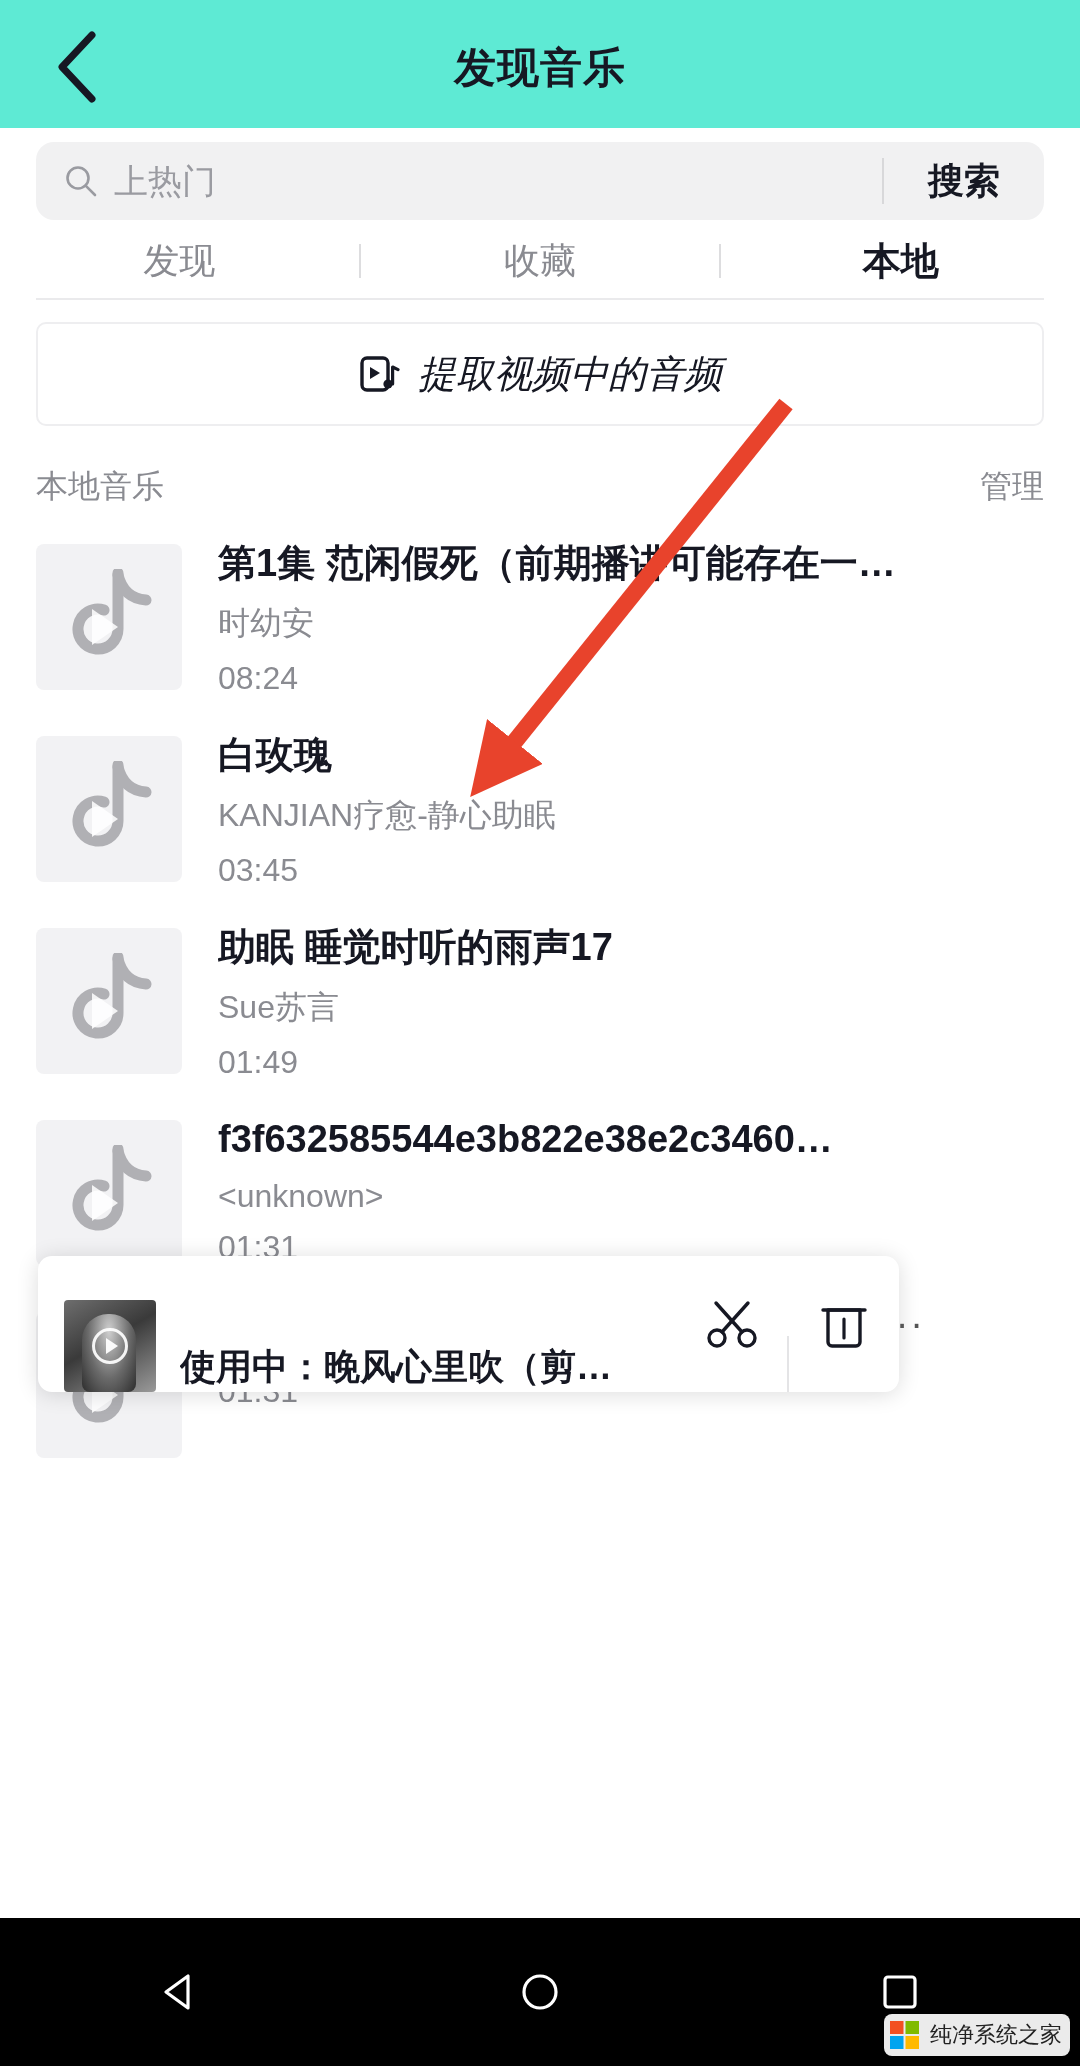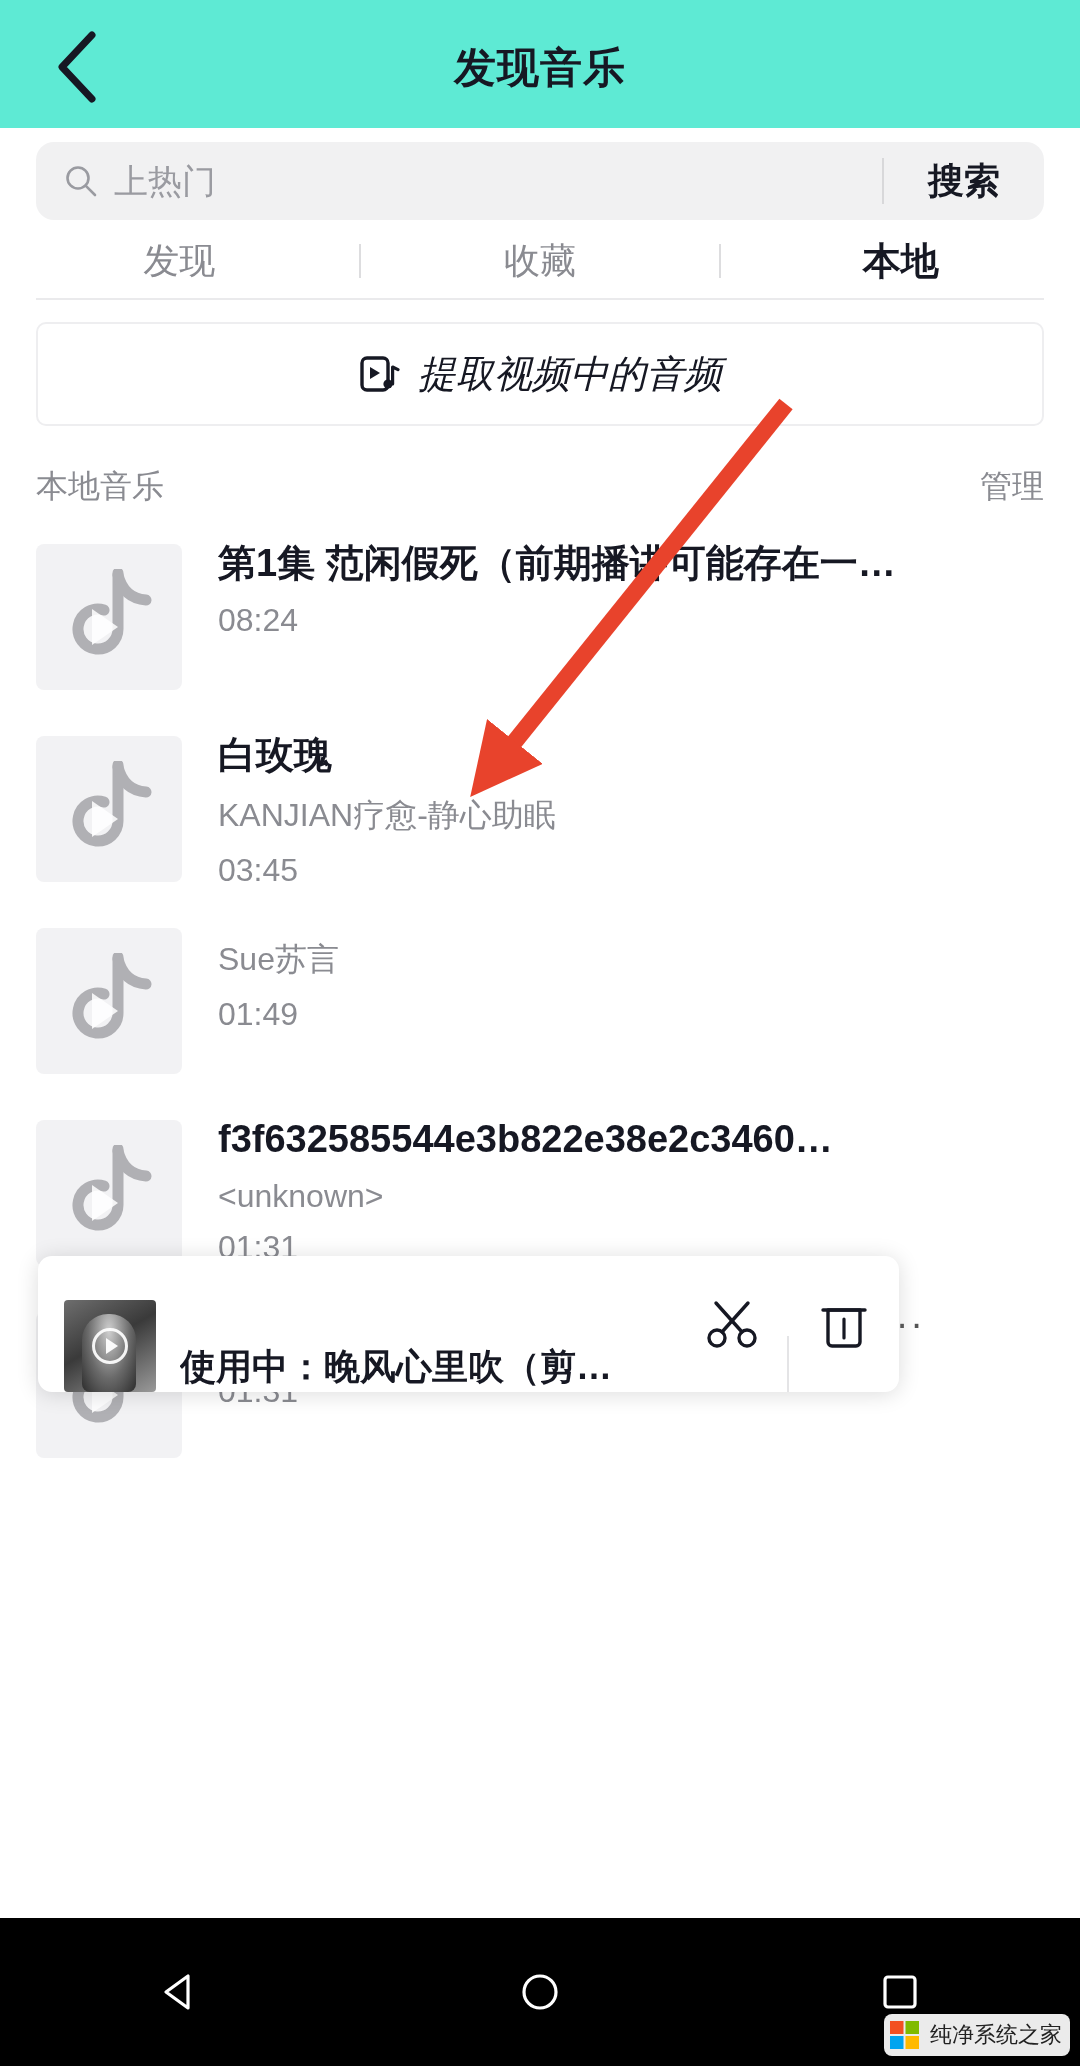--- a/index.html
+++ b/index.html
@@ -220,20 +220,21 @@
   <div class="track">
     <div class="track-thumb">
       <svg width="86" height="96" viewBox="0 0 86 96">
         <path d="M52 4 v56 a20 20 0 1 1 -14 -19" fill="none" stroke="#b0b0b4" stroke-width="11" stroke-linecap="round"></path>
         <path d="M52 6 c4 16 14 24 28 25" fill="none" stroke="#b0b0b4" stroke-width="11" stroke-linecap="round"></path>
         <polygon points="26,40 26,76 52,58" fill="#ffffff" opacity="0.85"></polygon>
       </svg>
     </div>
     <div class="track-meta">
       <div class="track-title">第1集 范闲假死（前期播讲可能存在一…</div>
+      <div class="track-artist">时幼安</div>
       <div class="track-dur">08:24</div>
     </div>
   </div>
 
   <div class="track">
     <div class="track-thumb">
       <svg width="86" height="96" viewBox="0 0 86 96">
         <path d="M52 4 v56 a20 20 0 1 1 -14 -19" fill="none" stroke="#b0b0b4" stroke-width="11" stroke-linecap="round"></path>
         <path d="M52 6 c4 16 14 24 28 25" fill="none" stroke="#b0b0b4" stroke-width="11" stroke-linecap="round"></path>
         <polygon points="26,40 26,76 52,58" fill="#ffffff" opacity="0.85"></polygon>
@@ -248,20 +249,21 @@
 
   <div class="track">
     <div class="track-thumb">
       <svg width="86" height="96" viewBox="0 0 86 96">
         <path d="M52 4 v56 a20 20 0 1 1 -14 -19" fill="none" stroke="#b0b0b4" stroke-width="11" stroke-linecap="round"></path>
         <path d="M52 6 c4 16 14 24 28 25" fill="none" stroke="#b0b0b4" stroke-width="11" stroke-linecap="round"></path>
         <polygon points="26,40 26,76 52,58" fill="#ffffff" opacity="0.85"></polygon>
       </svg>
     </div>
     <div class="track-meta">
+      <div class="track-title">助眠 睡觉时听的雨声17</div>
       <div class="track-artist">Sue苏言</div>
       <div class="track-dur">01:49</div>
     </div>
   </div>
 
   <div class="track">
     <div class="track-thumb">
       <svg width="86" height="96" viewBox="0 0 86 96">
         <path d="M52 4 v56 a20 20 0 1 1 -14 -19" fill="none" stroke="#b0b0b4" stroke-width="11" stroke-linecap="round"></path>
         <path d="M52 6 c4 16 14 24 28 25" fill="none" stroke="#b0b0b4" stroke-width="11" stroke-linecap="round"></path>

